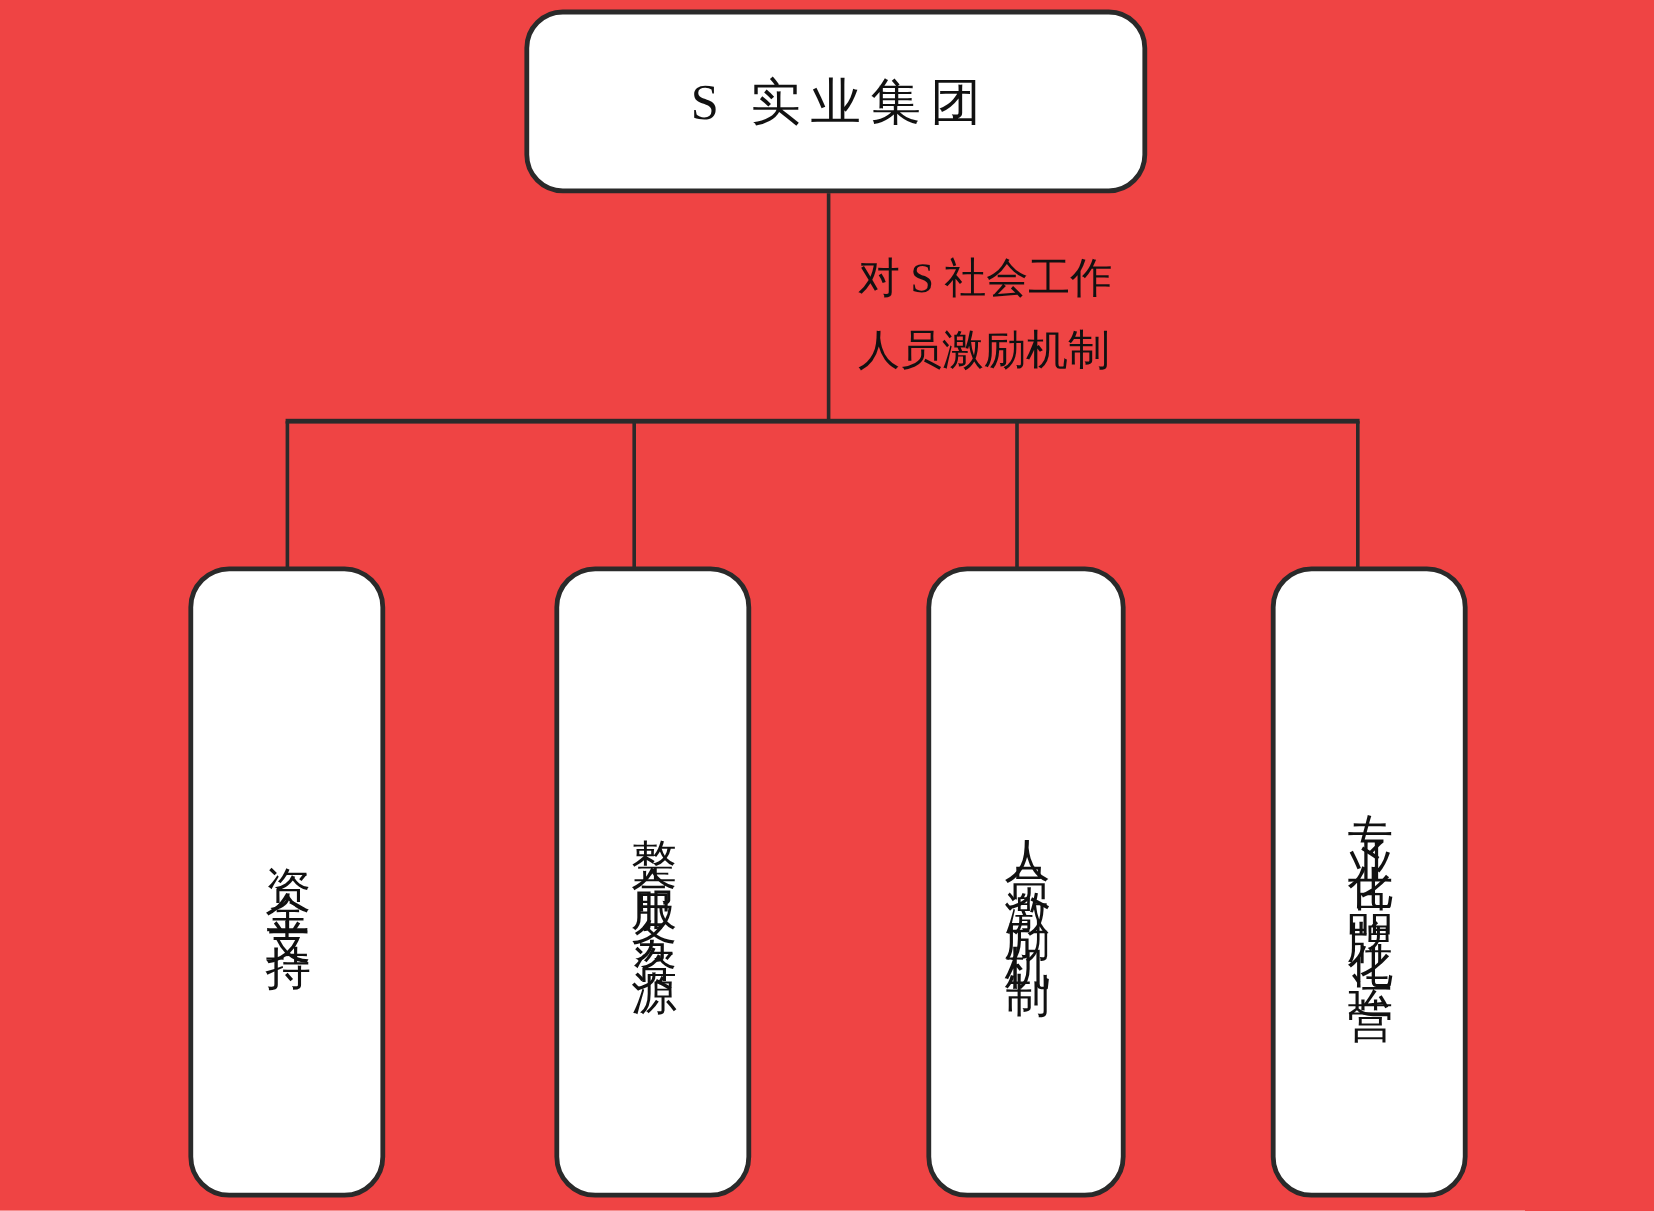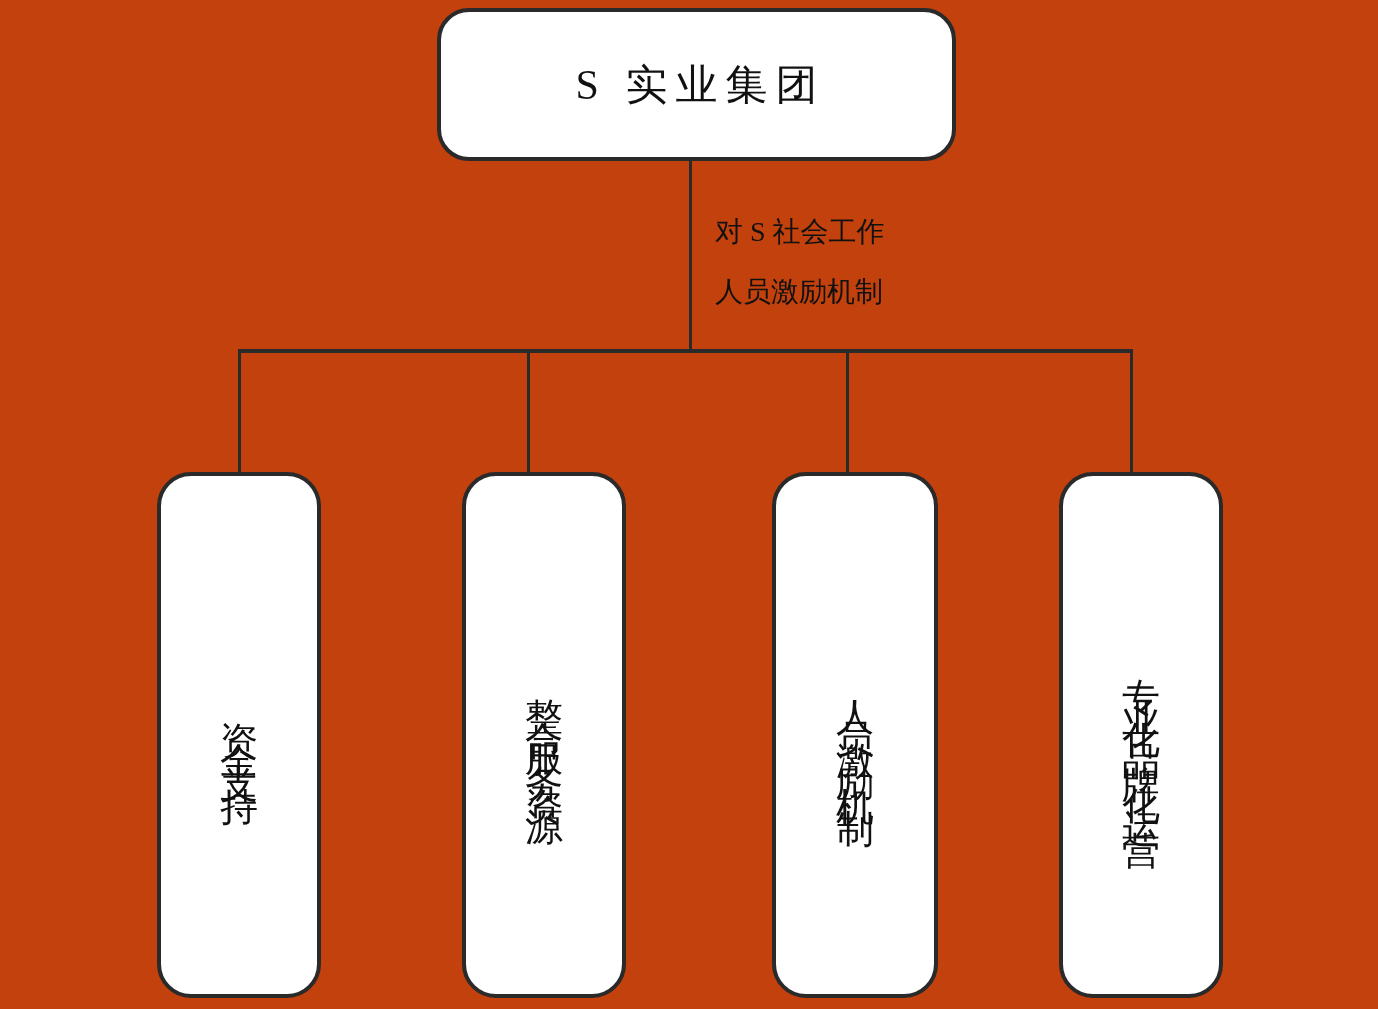--- a/index.html
+++ b/index.html
@@ -4,21 +4,21 @@
 <style>
   html, body {
     margin: 0;
     padding: 0;
     background: #ffffff;
   }
   #canvas {
     position: relative;
     width: 1378px;
     height: 1009px;
-    background: #c2410c;
+    background: #ef4444;
     font-family: "Liberation Serif", "DejaVu Serif", serif;
     color: #111111;
     overflow: hidden;
   }
   .node {
     position: absolute;
     border: 4px solid #2a2a2a;
     background: #ffffff;
     box-sizing: border-box;
     display: flex;
@@ -53,21 +53,21 @@
     white-space: nowrap;
   }
   .line {
     position: absolute;
     background: #2a2a2a;
   }
   .edge-label {
     position: absolute;
     left: 715px;
     top: 202px;
-    font-size: 28px;
+    font-size: 35px;
     line-height: 60px;
     white-space: nowrap;
   }
   .edge-label .lbl-line { display: block; }
 </style>
 </head>
 <body>
 
 <div id="canvas">
 

